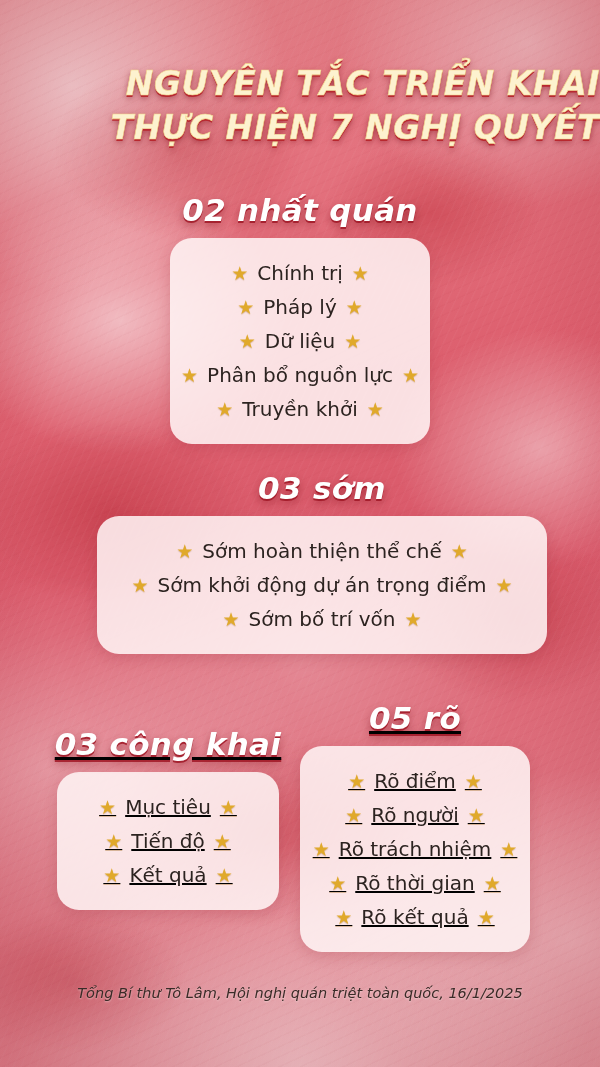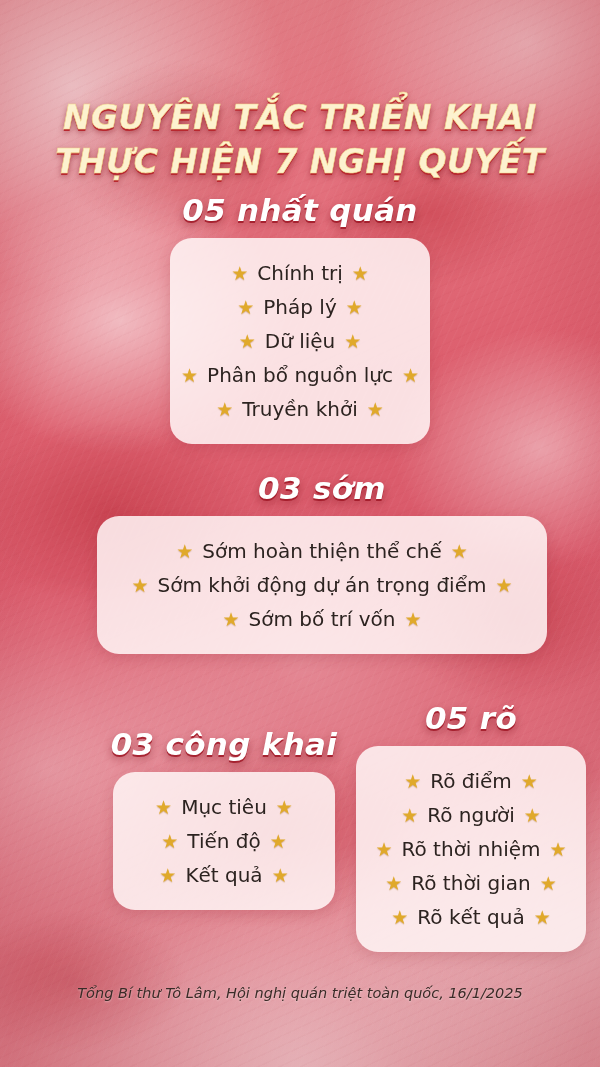--- a/index.html
+++ b/index.html
@@ -60,22 +60,22 @@
   }
 
   
   #content {
     position: relative;
     width: 100%;
     height: 100%;
   }
 
   .title-block {
-    padding-top: 96px;
-    text-align: center;
+    padding-top: 62px;
+    text-align: right;
   }
   .title-line {
     font-family: "DejaVu Sans", sans-serif;
     font-weight: bold;
     font-style: italic;
     font-size: 33px;
     letter-spacing: 0.5px;
     line-height: 1.34;
     color: #fdf2cf;
     text-shadow:
@@ -156,23 +156,24 @@
     width: 450px;
     margin: 0 auto;
   }
 
   .bottom-row {
     position: absolute;
     top: 700px;
     left: 0;
     right: 0;
     display: flex;
-    justify-content: flex-end;
-    padding: 0 8px;
+    justify-content: flex-start;
+    padding: 0 42px;
     box-sizing: border-box;
+    text-decoration: underline;
   }
   .block-congkhai {
     width: 252px;
     text-align: center;
   }
   .block-congkhai .section-heading {
     margin-top: 26px;
   }
   .block-congkhai .card {
     width: 222px;
@@ -210,21 +211,21 @@
   <div class="bg-layer bg-vignette"></div>
 
   <div id="content">
 
     <div class="title-block">
       <div class="title-line">NGUYÊN TẮC TRIỂN KHAI</div>
       <div class="title-line">THỰC HIỆN 7 NGHỊ QUYẾT</div>
     </div>
 
     <div class="section block-nhatquan">
-      <div class="section-heading">05 nhất quán</div>
+      <div class="section-heading">02 nhất quán</div>
       <div class="card">
         <div class="card-item">
           <span class="star">★</span>
           <span class="label">Chính trị</span>
           <span class="star">★</span>
         </div>
         <div class="card-item">
           <span class="star">★</span>
           <span class="label">Pháp lý</span>
           <span class="star">★</span>
@@ -299,21 +300,21 @@
             <span class="label">Rõ điểm</span>
             <span class="star">★</span>
           </div>
           <div class="card-item">
             <span class="star">★</span>
             <span class="label">Rõ người</span>
             <span class="star">★</span>
           </div>
           <div class="card-item">
             <span class="star">★</span>
-            <span class="label">Rõ thời nhiệm</span>
+            <span class="label">Rõ trách nhiệm</span>
             <span class="star">★</span>
           </div>
           <div class="card-item">
             <span class="star">★</span>
             <span class="label">Rõ thời gian</span>
             <span class="star">★</span>
           </div>
           <div class="card-item">
             <span class="star">★</span>
             <span class="label">Rõ kết quả</span>

